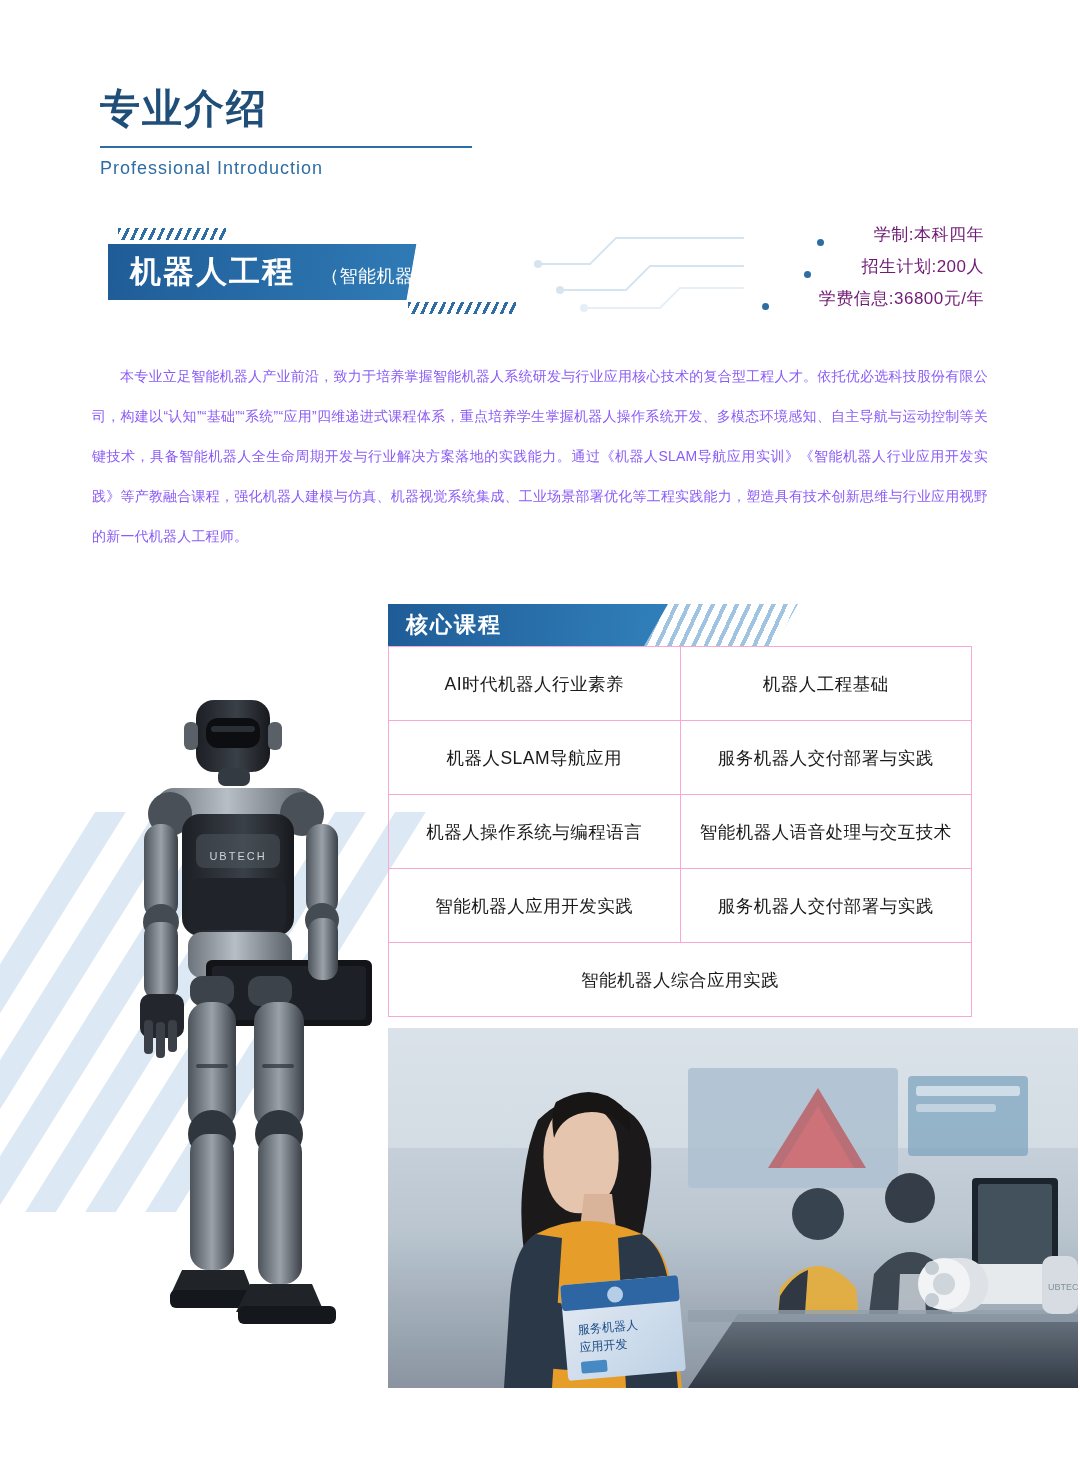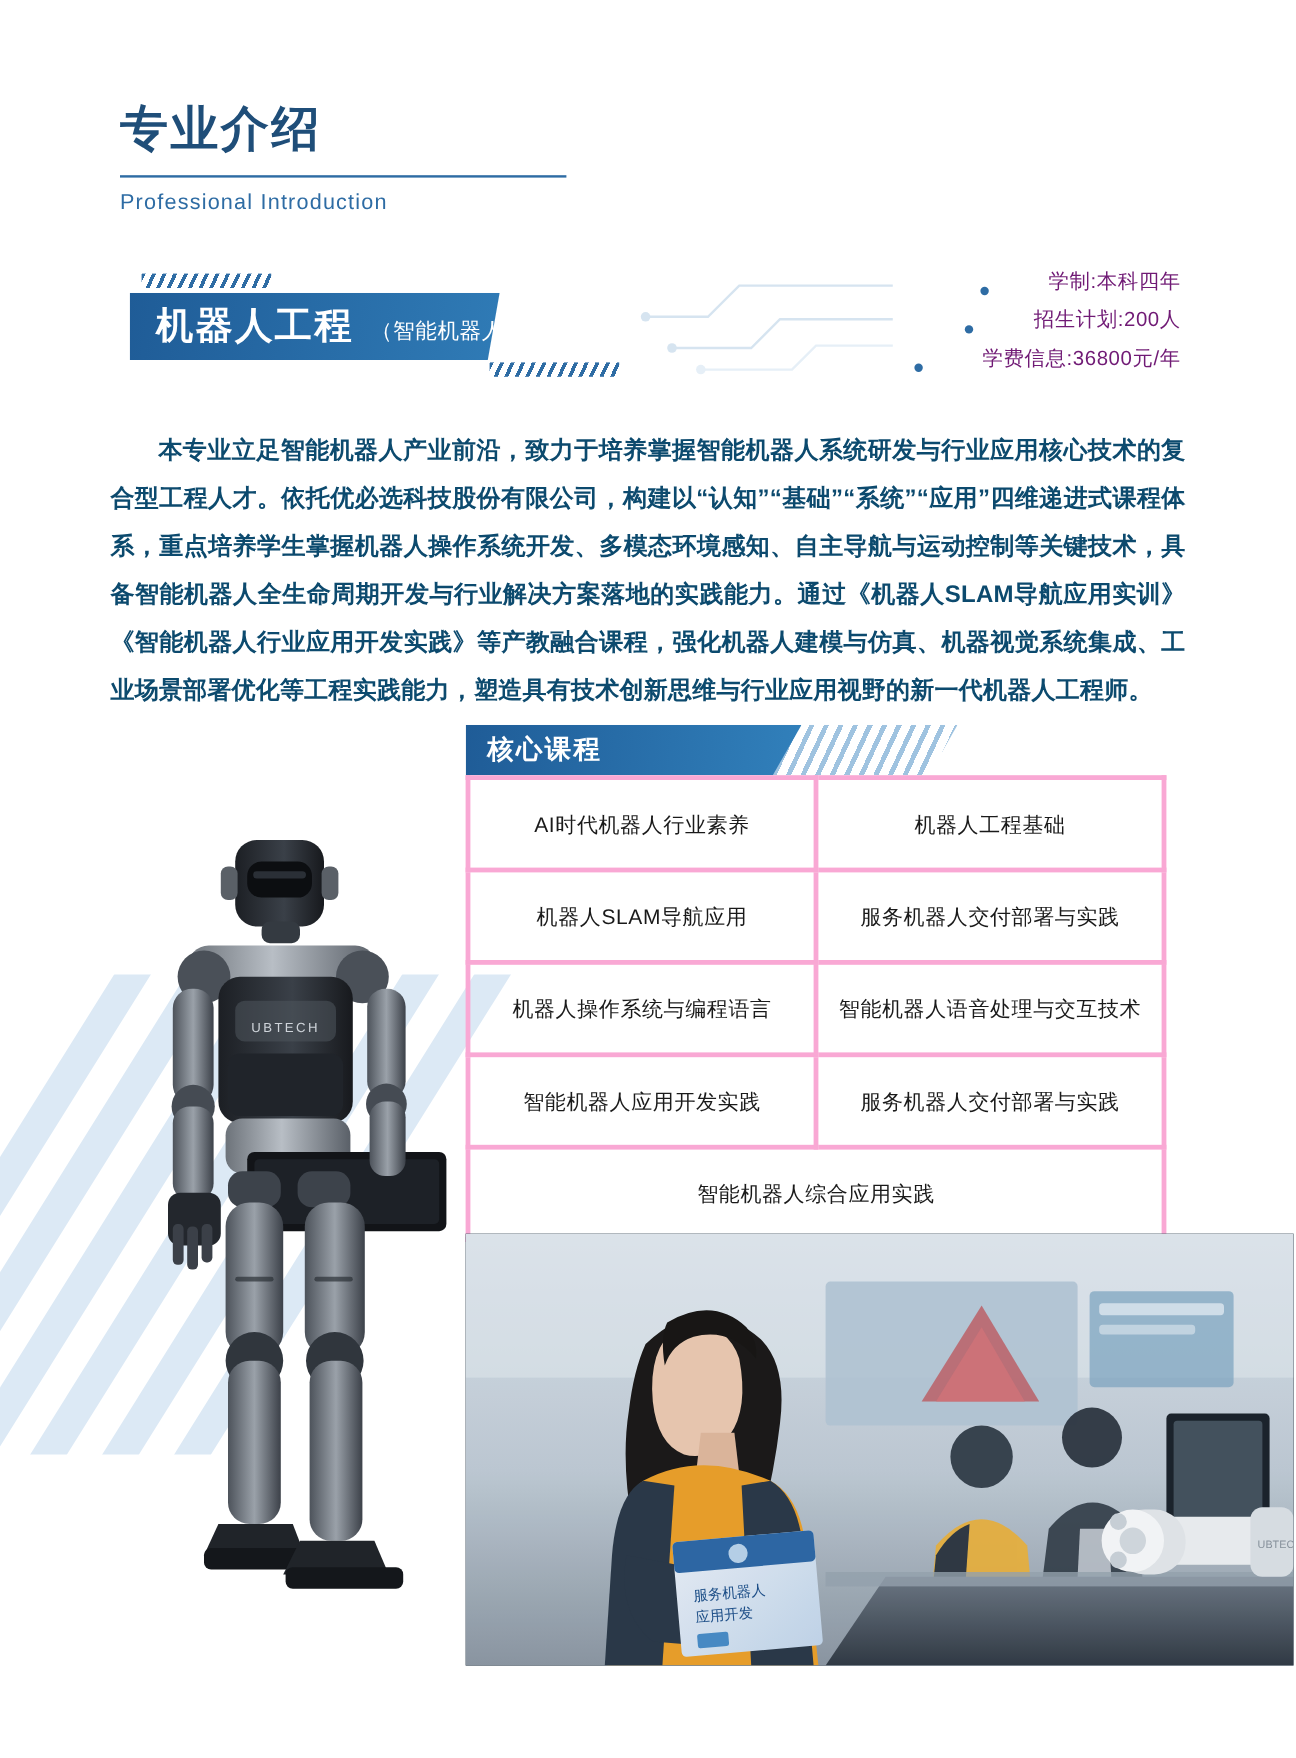--- a/index.html
+++ b/index.html
@@ -88,21 +88,21 @@
   }
   .banner-major {
     font-size: 31px;
     font-weight: 700;
     color: #ffffff;
     letter-spacing: 2px;
   }
   .banner-sub {
     font-size: 18px;
     color: #ffffff;
-    margin-left: 14px;
+    margin-left: 26px;
     letter-spacing: 0.5px;
   }
 
   
   .facts {
     position: absolute;
     right: 96px;
     top: 214px;
     width: 330px;
     text-align: right;
@@ -133,27 +133,26 @@
     height: 100px;
     opacity: 0.85;
   }
 
   
   .body-text {
     position: absolute;
     left: 92px;
     top: 356px;
     width: 896px;
-    font-size: 20px;
+    font-size: 14px;
     line-height: 40px;
-    color: #0c4a6e;
+    color: #8b5cf6;
     text-align: justify;
     text-indent: 2em;
     letter-spacing: 0.2px;
-    font-weight: bold;
   }
 
   
   .courses {
     position: absolute;
     left: 388px;
     top: 604px;
     width: 584px;
   }
   .courses-head {
@@ -182,21 +181,21 @@
     background: repeating-linear-gradient(115deg,
       #9fc3e0 0px, #9fc3e0 4px, #ffffff 4px, #ffffff 11px);
     clip-path: polygon(24px 0, 160px 0, 136px 42px, 0 42px);
   }
   table.course-table {
     border-collapse: collapse;
     width: 584px;
     table-layout: fixed;
   }
   table.course-table td {
-    border: 4px solid #f9a8d4;
+    border: 1px solid #f9a8d4;
     height: 71px;
     text-align: center;
     vertical-align: middle;
     font-size: 17.5px;
     color: #1a1a1a;
     letter-spacing: 0.5px;
   }
 
   
   .stripes {

